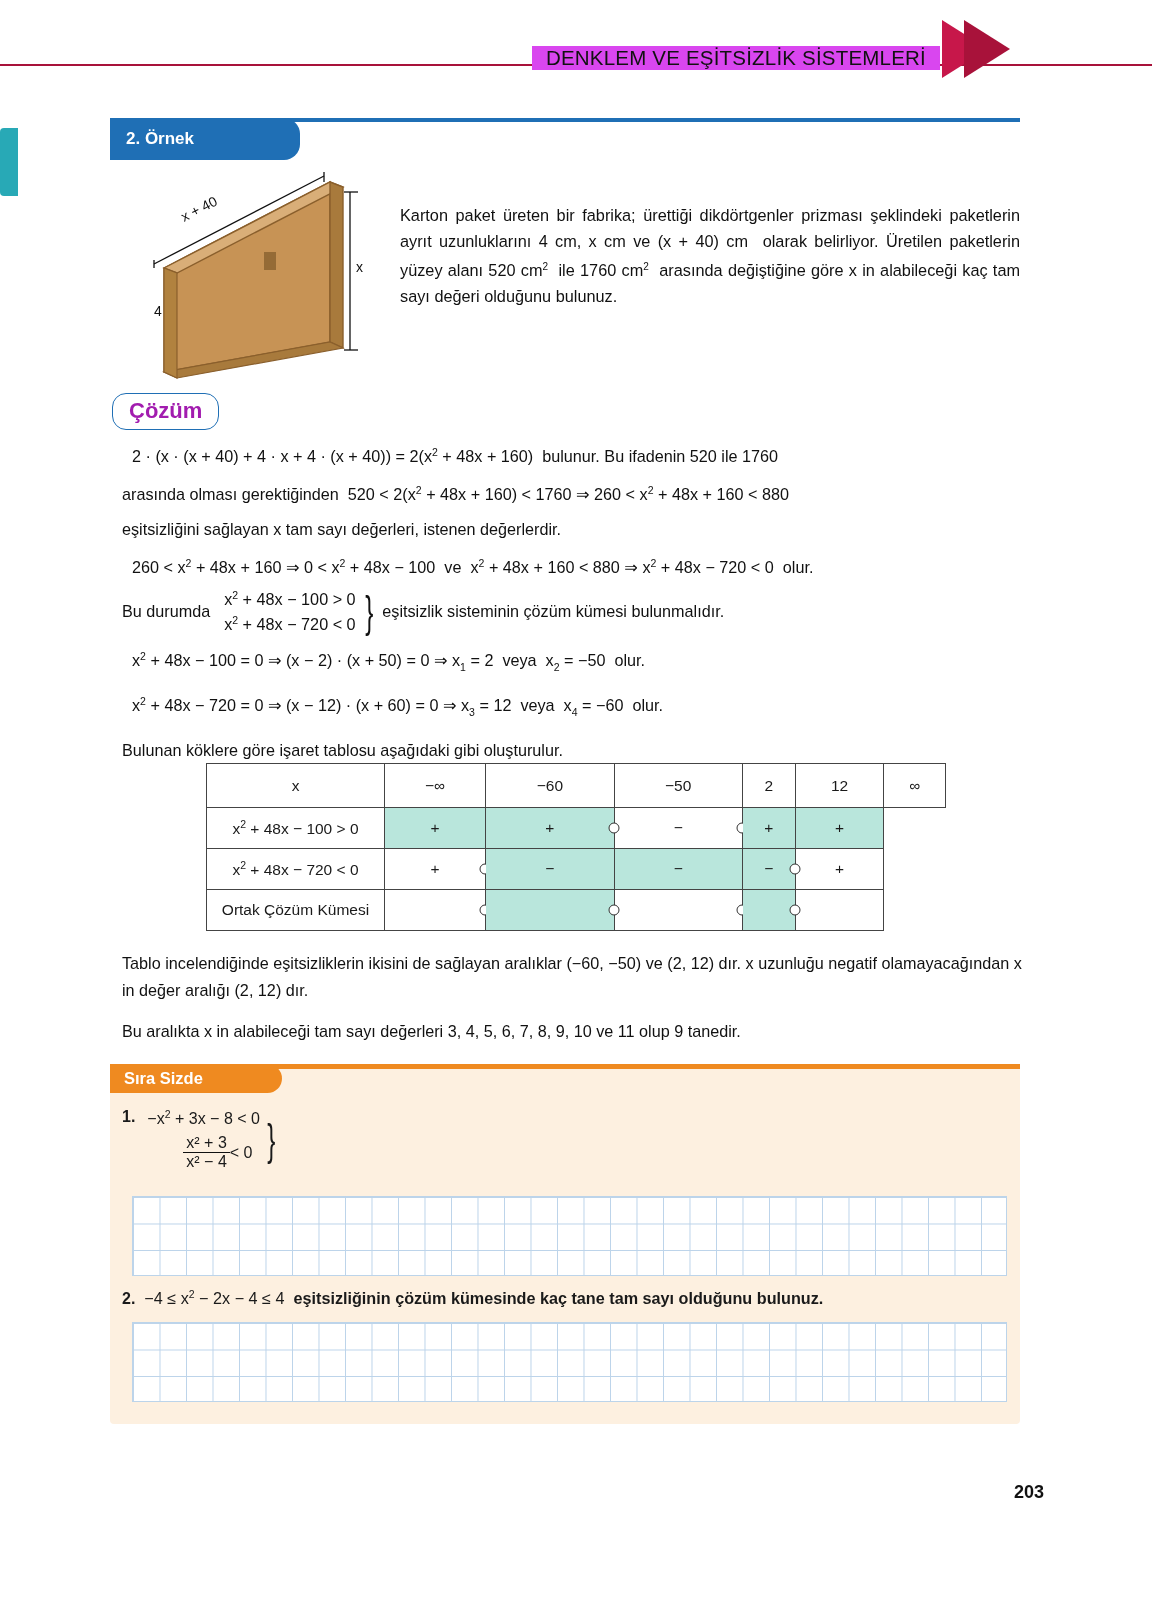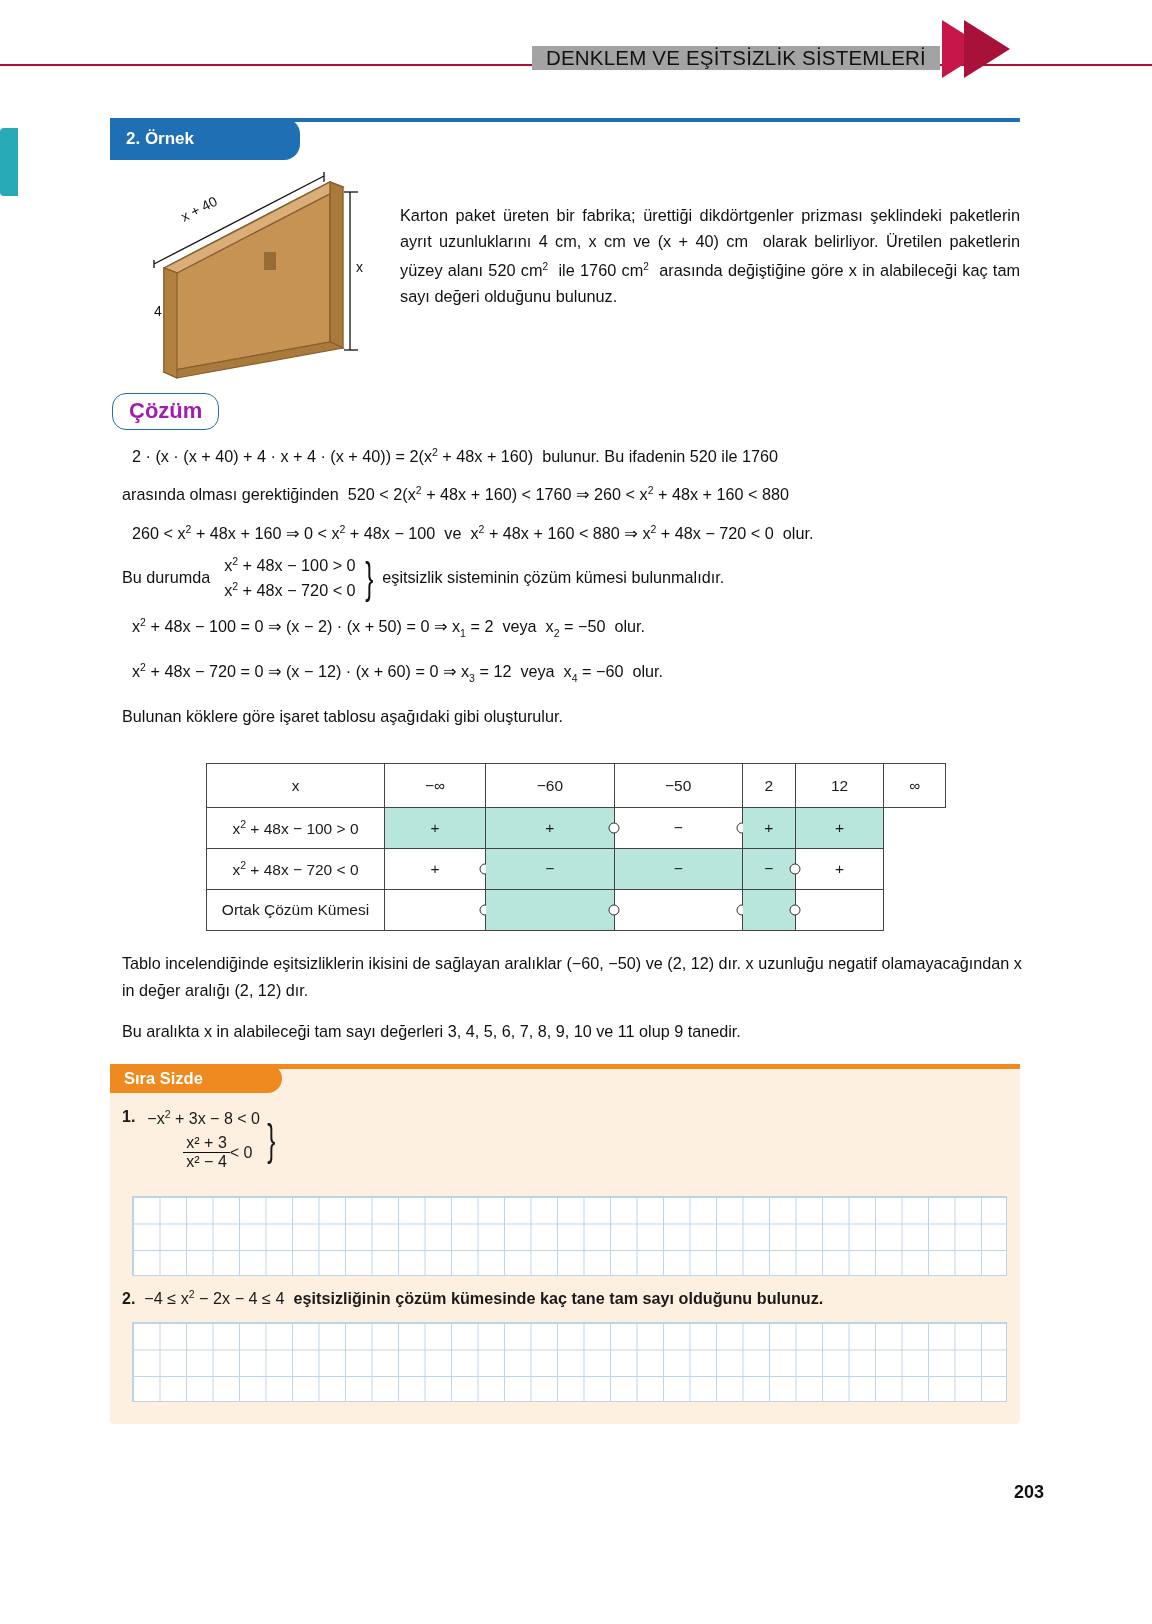--- a/index.html
+++ b/index.html
@@ -17,21 +17,21 @@
   .header {
     position:absolute; top:0; left:0; width:1152px; height:96px;
   }
   .header-rule {
     position:absolute; top:64px; left:0; width:1152px; height:2px;
     background:#a8123a;
   }
   .header-title {
     position:absolute; top:46px; right:212px;
     font-size:20.5px; letter-spacing:0.2px; color:#111;
-    background:#a3a3a3; padding:0 14px;
+    background:#d946ef; padding:0 14px;
     white-space:nowrap;
   }
   .flag {
     position:absolute; top:20px; right:136px; width:74px; height:58px;
   }
   .flag .tri-dark {
     position:absolute; left:0; top:0; width:0; height:0;
     border-top:29px solid transparent;
     border-bottom:29px solid transparent;
     border-left:46px solid #c7174a;
@@ -220,20 +220,21 @@
   <span>Çözüm</span>
 </div>
 
 <div class="solution">
   <p class="ind">
     2&nbsp;·&nbsp;(x&nbsp;·&nbsp;(x&nbsp;+&nbsp;40)&nbsp;+&nbsp;4&nbsp;·&nbsp;x&nbsp;+&nbsp;4&nbsp;·&nbsp;(x&nbsp;+&nbsp;40))&nbsp;=&nbsp;2(x<sup>2</sup>&nbsp;+&nbsp;48x&nbsp;+&nbsp;160)&nbsp; bulunur. Bu ifadenin 520 ile 1760
   </p>
   <p>
     arasında olması gerektiğinden&nbsp; 520&nbsp;&lt;&nbsp;2(x<sup>2</sup>&nbsp;+&nbsp;48x&nbsp;+&nbsp;160)&nbsp;&lt;&nbsp;1760&nbsp;⇒&nbsp;260&nbsp;&lt;&nbsp;x<sup>2</sup>&nbsp;+&nbsp;48x&nbsp;+&nbsp;160&nbsp;&lt;&nbsp;880
   </p>
+  <p>eşitsizliğini sağlayan x tam sayı değerleri, istenen değerlerdir.</p>
   <p class="ind">
     260&nbsp;&lt;&nbsp;x<sup>2</sup>&nbsp;+&nbsp;48x&nbsp;+&nbsp;160&nbsp;⇒&nbsp;0&nbsp;&lt;&nbsp;x<sup>2</sup>&nbsp;+&nbsp;48x&nbsp;−&nbsp;100&nbsp; ve&nbsp; x<sup>2</sup>&nbsp;+&nbsp;48x&nbsp;+&nbsp;160&nbsp;&lt;&nbsp;880&nbsp;⇒&nbsp;x<sup>2</sup>&nbsp;+&nbsp;48x&nbsp;−&nbsp;720&nbsp;&lt;&nbsp;0&nbsp; olur.
   </p>
 
   <div class="brace-row">
     <span>Bu durumda</span>
     <span class="brace-stack">
       <span>x<sup>2</sup>&nbsp;+&nbsp;48x&nbsp;−&nbsp;100&nbsp;&gt;&nbsp;0</span>
       <span>x<sup>2</sup>&nbsp;+&nbsp;48x&nbsp;−&nbsp;720&nbsp;&lt;&nbsp;0</span>
     </span>

